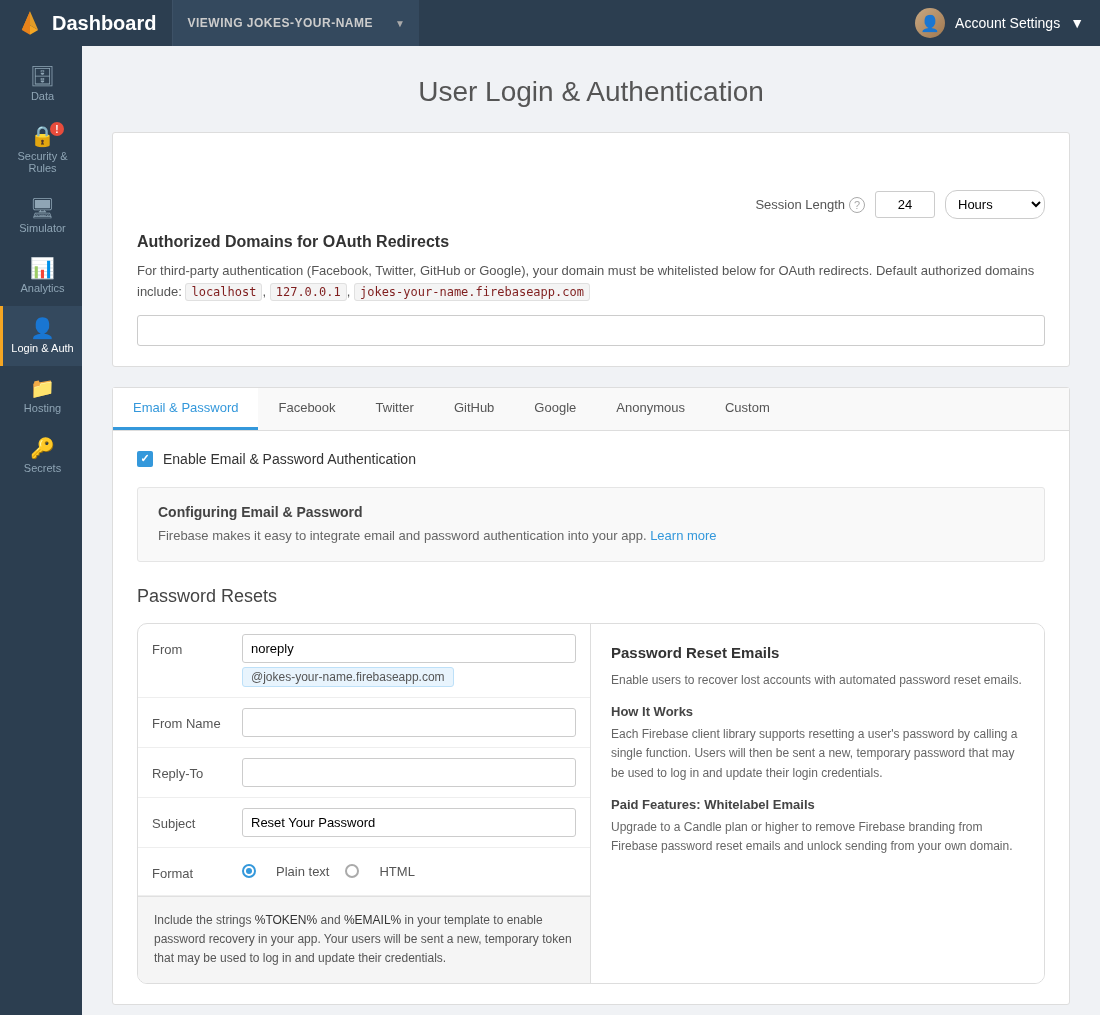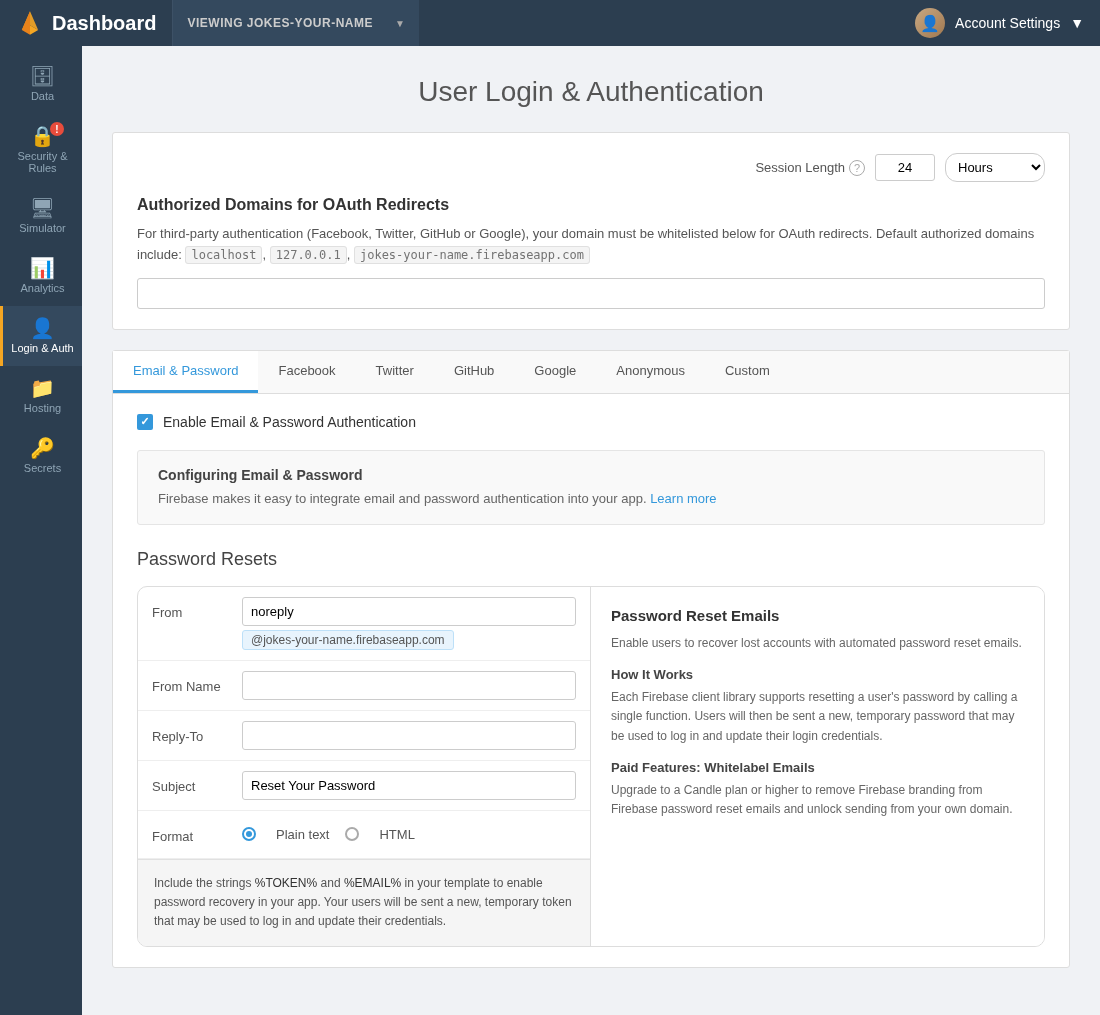--- a/index.html
+++ b/index.html
@@ -133,31 +133,31 @@
       margin-bottom: 24px;
     }
 
     
     .card {
       background: white;
       border: 1px solid #ddd;
       border-radius: 3px;
       margin-bottom: 20px;
     }
-    .card-body { padding: 20px 24px; }
+    .card-body { padding: 20px 24px; margin-top: 37px; }
     .card-title { font-size: 16px; font-weight: 600; color: #333; margin-bottom: 10px; }
     .card-text { font-size: 13px; color: #555; line-height: 1.6; margin-bottom: 12px; }
     .code-inline {
       background: #f4f4f4;
       border: 1px solid #e0e0e0;
       border-radius: 3px;
       padding: 1px 5px;
       font-family: monospace;
       font-size: 12px;
-      color: #737373;
+      color: #7f1d1d;
     }
     .session-row {
       display: flex;
       align-items: center;
       gap: 10px;
       margin-bottom: 14px;
       justify-content: flex-end;
     }
     .session-label { font-size: 13px; color: #555; display: flex; align-items: center; gap: 4px; }
     .session-help {

